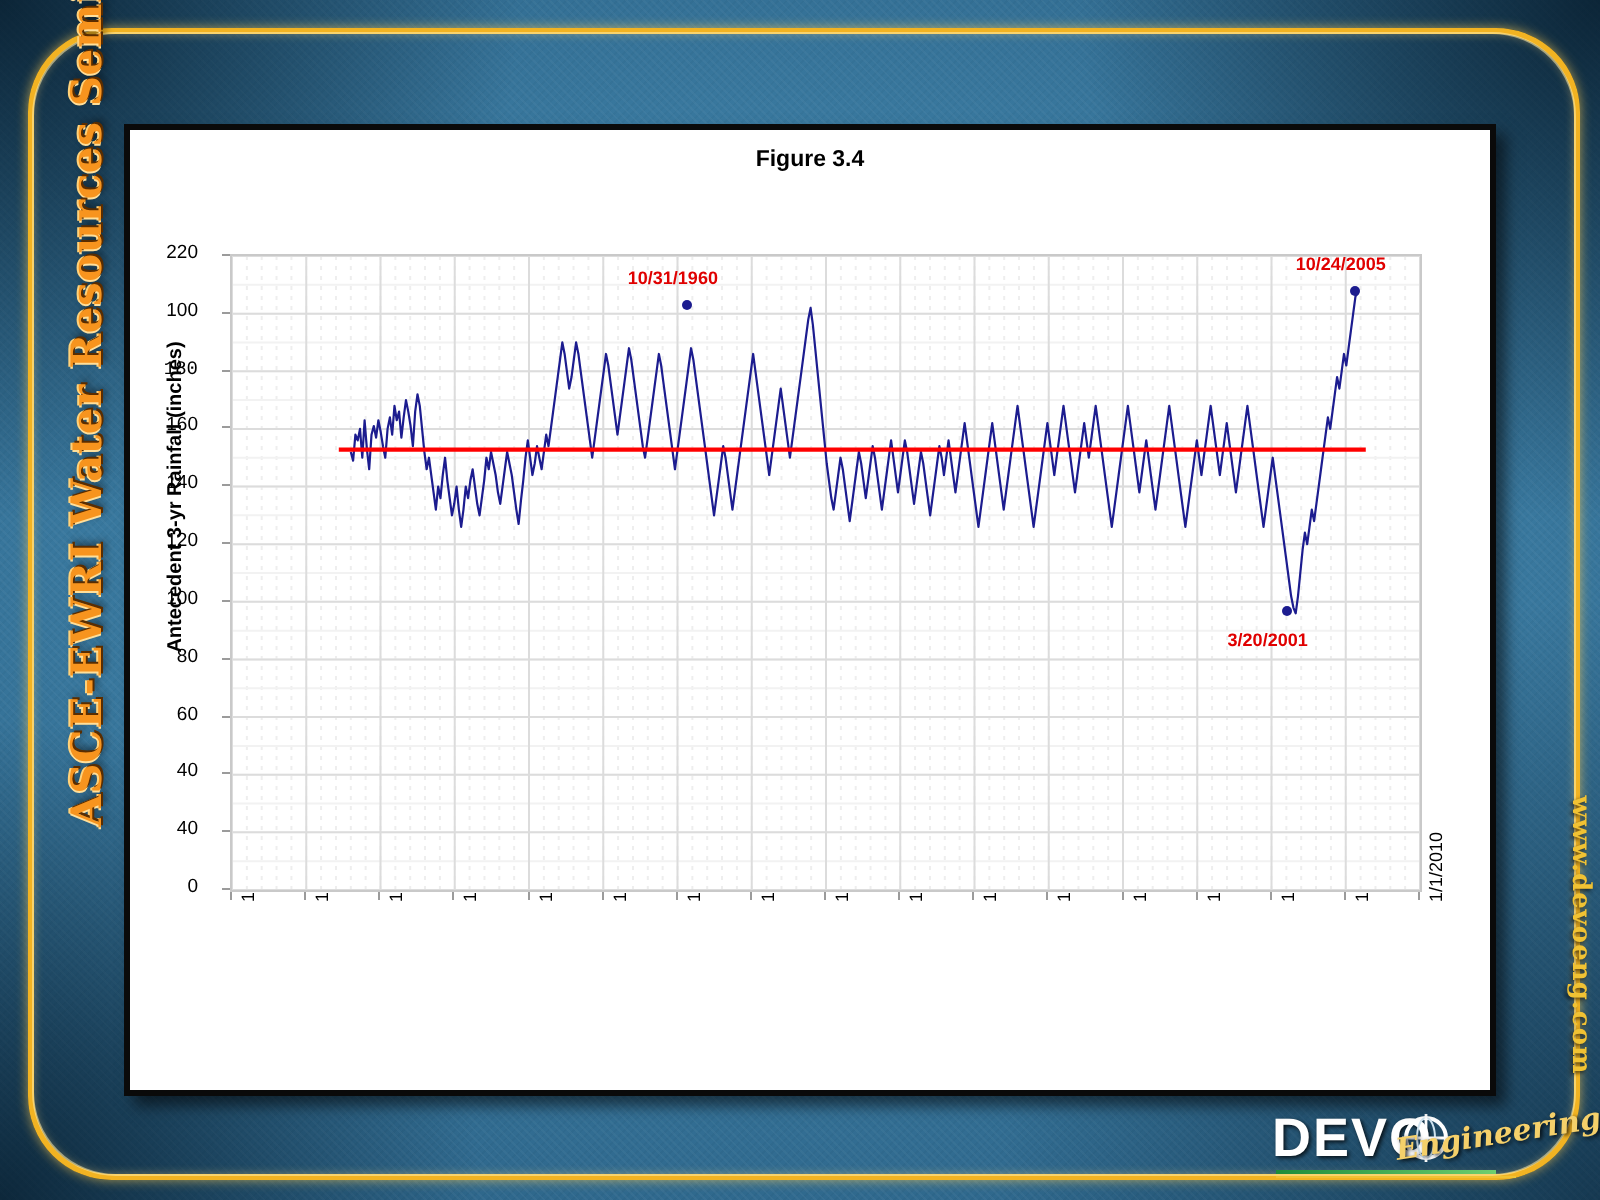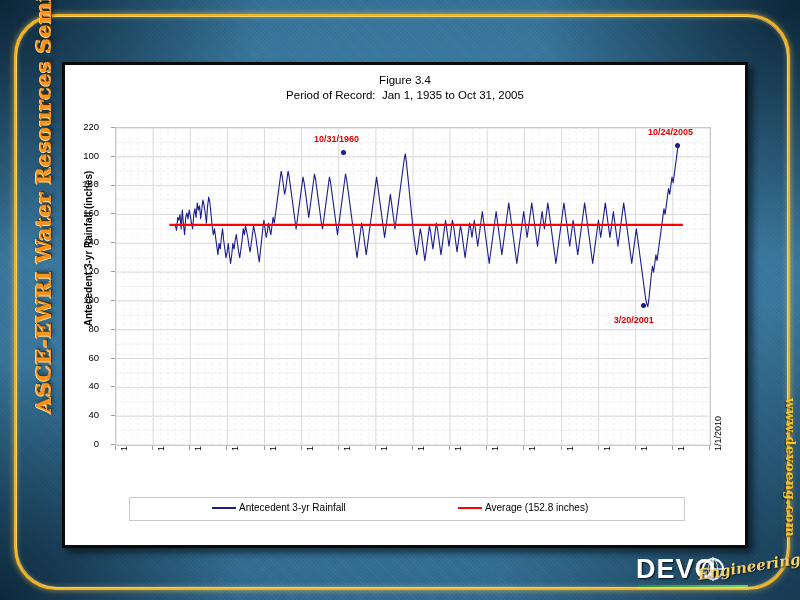--- a/index.html
+++ b/index.html
@@ -89,21 +89,21 @@
 
   
   .panel{
     position:absolute;left:62px;top:62px;width:686px;height:486px;
     background:#ffffff;border:3px solid #0a0a0a;
     box-shadow:5px 5px 7px rgba(0,0,0,.55);
     box-sizing:border-box;
   }
   .chart-title{
     position:absolute;left:0;right:0;top:8px;text-align:center;
-    font-size:11.5px;font-weight:normal;color:#000;line-height:14.5px;
+    font-size:11.5px;font-weight:bold;color:#000;line-height:14.5px;
   }
   .chart-title div{white-space:pre;}
 
   
   .plot-wrap{position:absolute;left:0;top:0;width:686px;height:486px;}
   .ylabel{
     position:absolute;left:-92px;top:178px;width:230px;
     transform:rotate(-90deg);transform-origin:center center;
     text-align:center;font-size:10px;font-weight:bold;color:#000;white-space:nowrap;
   }
@@ -161,21 +161,20 @@
     </div>
     <div class="logo-rule"></div>
     <div class="logo-rule2"></div>
     <div class="logo-eng">Engineering</div>
   </div>
 
   <div class="panel">
 
     <div class="chart-title">
       <div>Figure 3.4</div>
-      <div>Period of Record:  Jan 1, 1935 to Oct 31, 2005</div>
     </div>
 
     <div class="plot-wrap">
       <div class="ylabel">Antecedent 3-yr Rainfall (inches)</div>
       <div id="yticks">
           <div class="ytick" style="top: 379px;">0</div>
           <div class="ytickmark" style="top: 379px;"></div>
           <div class="ytick" style="top: 350.182px;">40</div>
           <div class="ytickmark" style="top: 350.182px;"></div>
           <div class="ytick" style="top: 321.364px;">40</div>
@@ -379,23 +378,15 @@
       <div id="annots">
           <div class="annot" style="left: 248.913px; top: 68.9364px; color: rgb(224, 0, 0);">10/31/1960</div>
           <div class="marker" style="left: 276.413px; top: 85.4364px; background: rgb(28, 28, 143);"></div>
           <div class="annot" style="left: 582.889px; top: 61.7318px; color: rgb(224, 0, 0);">10/24/2005</div>
           <div class="marker" style="left: 610.389px; top: 78.2318px; background: rgb(28, 28, 143);"></div>
           <div class="annot" style="left: 548.808px; top: 249.673px; color: rgb(224, 0, 0);">3/20/2001</div>
           <div class="marker" style="left: 576.308px; top: 238.173px; background: rgb(28, 28, 143);"></div>
         </div>
     </div>
 
-    <div class="legend">
-      <div class="legend-item" id="leg0" style="left:82px;">
-        <span class="legend-swatch" id="sw0" style="border-top-color: rgb(28, 28, 143);"></span><span>Antecedent 3-yr Rainfall</span>
-      </div>
-      <div class="legend-item" id="leg1" style="left:328px;">
-        <span class="legend-swatch" id="sw1" style="border-top-color: rgb(255, 0, 0); border-top-width: 2.5px;"></span><span>Average (152.8 inches)</span>
-      </div>
-    </div>
 
   </div>
 </div>
 
 </body></html>

